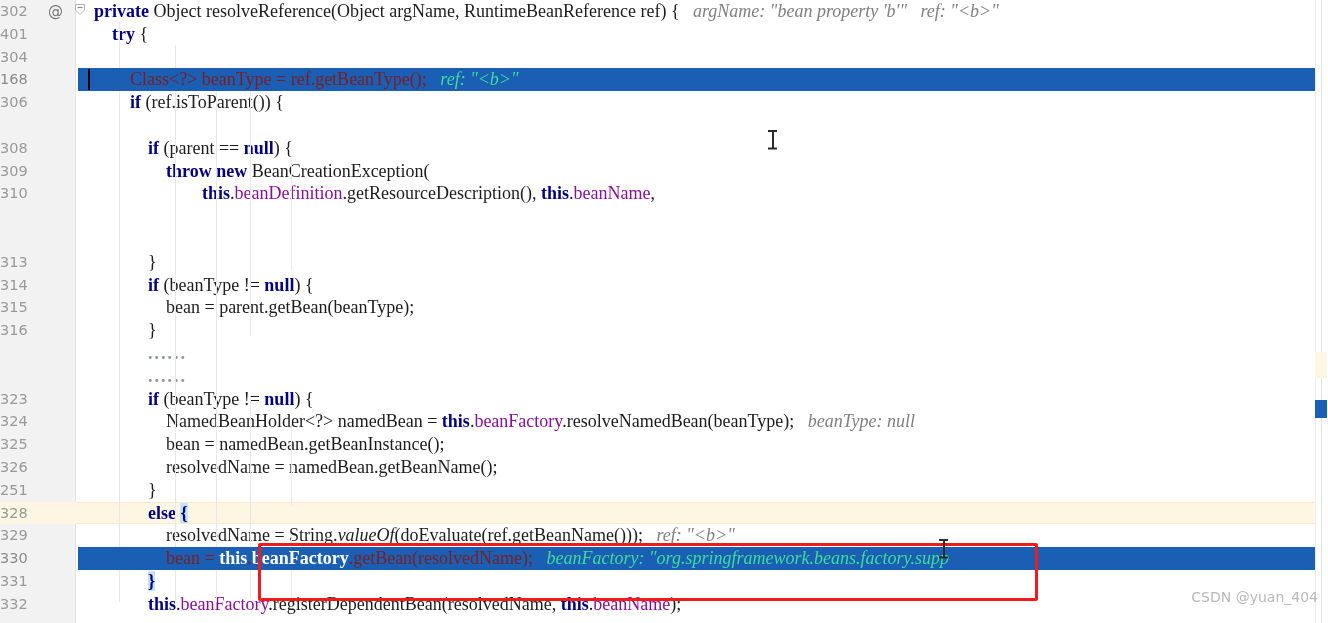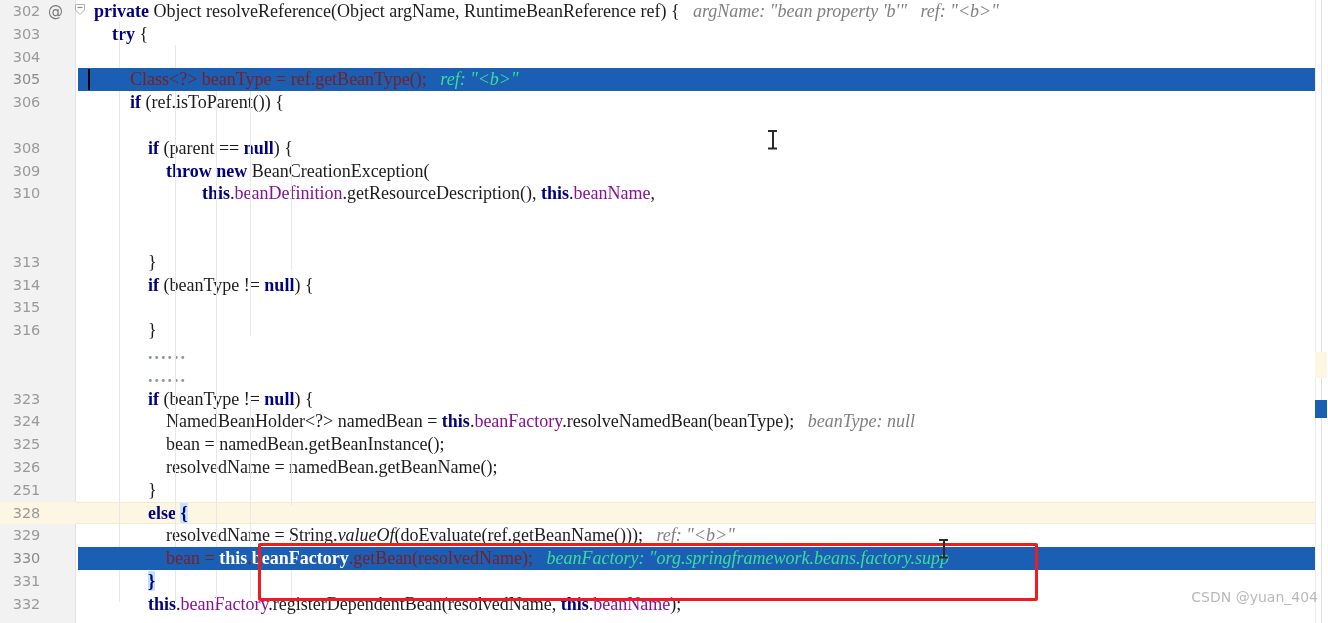--- a/index.html
+++ b/index.html
@@ -42,21 +42,21 @@
     width: 1328px; height: 623px;
   }
   .row {
     position: absolute; left: 0;
     width: 1328px; height: 22.8px;
     white-space: pre;
   }
   .lnum {
     position: absolute; left: 0; top: 0;
     width: 62px; height: 22.8px;
-    text-align: center;
+    text-align: left;
     color: #999999;
     font-family: "DejaVu Sans", sans-serif;
     font-size: 14.5px;
     line-height: 22.8px;
     padding-right: 9px;
   }
   .src {
     position: absolute; left: 76px; top: 0;
     height: 22.8px;
     font-family: Liberation Serif, serif;
@@ -202,30 +202,30 @@
     <span class="fold-icon">
       <svg width="12" height="16" viewBox="0 0 12 16" aria-hidden="true">
         <path d="M1.5 1.5 H10.5 V7 L6 11.5 L1.5 7 Z" fill="#ffffff" stroke="#b0b0b0" stroke-width="1"></path>
         <path d="M3.5 4.5 H8.5" stroke="#8a8a8a" stroke-width="1.2"></path>
       </svg>
     </span>
   </div>
 
   <div class="code" id="code-layer">
       <div class="row" style="top: 0px;"><div class="lnum">302</div><div class="src"><span class="plain">    </span><span class="kw">private</span><span class="plain"> Object resolveReference(Object argName, RuntimeBeanReference ref) {</span><span class="hint">   argName: </span><span class="hint">"bean property 'b'"</span><span class="hint">   ref: </span><span class="hint">"&lt;b&gt;"</span></div></div>
-      <div class="row" style="top: 22.8px;"><div class="lnum">303</div><div class="src"><span class="plain">        </span><span class="kw">try</span><span class="plain"> {</span></div></div>
+      <div class="row" style="top: 22.8px;"><div class="lnum">401</div><div class="src"><span class="plain">        </span><span class="kw">try</span><span class="plain"> {</span></div></div>
       <div class="row" style="top: 45.6px;"><div class="lnum">304</div></div>
-      <div class="row selected" style="top: 68.4px;"><div class="selbar full"></div><div class="caretbar" style="left: 88px;"></div><div class="lnum">305</div><div class="src"><span class="plain">            Class&lt;?&gt; beanType = ref.getBeanType();</span><span class="dbg">   ref: </span><span class="dbg">"&lt;b&gt;"</span></div></div>
+      <div class="row selected" style="top: 68.4px;"><div class="selbar full"></div><div class="caretbar" style="left: 88px;"></div><div class="lnum">168</div><div class="src"><span class="plain">            Class&lt;?&gt; beanType = ref.getBeanType();</span><span class="dbg">   ref: </span><span class="dbg">"&lt;b&gt;"</span></div></div>
       <div class="row" style="top: 91.2px;"><div class="lnum">306</div><div class="src"><span class="plain">            </span><span class="kw">if</span><span class="plain"> (ref.isToParent()) {</span></div></div>
       <div class="row" style="top: 136.8px;"><div class="lnum">308</div><div class="src"><span class="plain">                </span><span class="kw">if</span><span class="plain"> (parent == </span><span class="kw">null</span><span class="plain">) {</span></div></div>
       <div class="row" style="top: 159.6px;"><div class="lnum">309</div><div class="src"><span class="plain">                    </span><span class="kw">throw</span><span class="plain"> </span><span class="kw">new</span><span class="plain"> BeanCreationException(</span></div></div>
       <div class="row" style="top: 182.4px;"><div class="lnum">310</div><div class="src"><span class="plain">                            </span><span class="kw">this</span><span class="plain">.</span><span class="fld">beanDefinition</span><span class="plain">.getResourceDescription(), </span><span class="kw">this</span><span class="plain">.</span><span class="fld">beanName</span><span class="plain">,</span></div></div>
       <div class="row" style="top: 250.8px;"><div class="lnum">313</div><div class="src"><span class="plain">                }</span></div></div>
       <div class="row" style="top: 273.6px;"><div class="lnum">314</div><div class="src"><span class="plain">                </span><span class="kw">if</span><span class="plain"> (beanType != </span><span class="kw">null</span><span class="plain">) {</span></div></div>
-      <div class="row" style="top: 296.4px;"><div class="lnum">315</div></div>
+      <div class="row" style="top: 296.4px;"><div class="lnum">315</div><div class="src"><span class="plain">                    bean = parent.getBean(beanType);</span></div></div>
       <div class="row" style="top: 319.2px;"><div class="lnum">316</div><div class="src"><span class="plain">                }</span></div></div>
       <div class="row" style="top: 342px;"><div class="lnum"></div><div class="src"><span class="plain">                </span><span class="folded">......</span></div></div>
       <div class="row" style="top: 364.8px;"><div class="lnum"></div><div class="src"><span class="plain">                </span><span class="folded">......</span></div></div>
       <div class="row" style="top: 387.6px;"><div class="lnum">323</div><div class="src"><span class="plain">                </span><span class="kw">if</span><span class="plain"> (beanType != </span><span class="kw">null</span><span class="plain">) {</span></div></div>
       <div class="row" style="top: 410.4px;"><div class="lnum">324</div><div class="src"><span class="plain">                    NamedBeanHolder&lt;?&gt; namedBean = </span><span class="kw">this</span><span class="plain">.</span><span class="fld">beanFactory</span><span class="plain">.resolveNamedBean(beanType);</span><span class="hint">   beanType: null</span></div></div>
       <div class="row" style="top: 433.2px;"><div class="lnum">325</div><div class="src"><span class="plain">                    bean = namedBean.getBeanInstance();</span></div></div>
       <div class="row" style="top: 456px;"><div class="lnum">326</div><div class="src"><span class="plain">                    resolvedName = namedBean.getBeanName();</span></div></div>
       <div class="row" style="top: 478.8px;"><div class="lnum">251</div><div class="src"><span class="plain">                }</span></div></div>
       <div class="row" style="top: 501.6px;"><div class="curline" style="top: 0px;"></div><div class="curline-num"></div><div class="lnum">328</div><div class="src"><span class="plain">                </span><span class="kw">else</span><span class="plain"> </span><span class="kw bracematch">{</span></div></div>
       <div class="row" style="top: 524.4px;"><div class="lnum">329</div><div class="src"><span class="plain">                    resolvedName = String.</span><span class="plain stat">valueOf</span><span class="plain">(doEvaluate(ref.getBeanName()));</span><span class="hint">   ref: </span><span class="hint">"&lt;b&gt;"</span></div></div>

